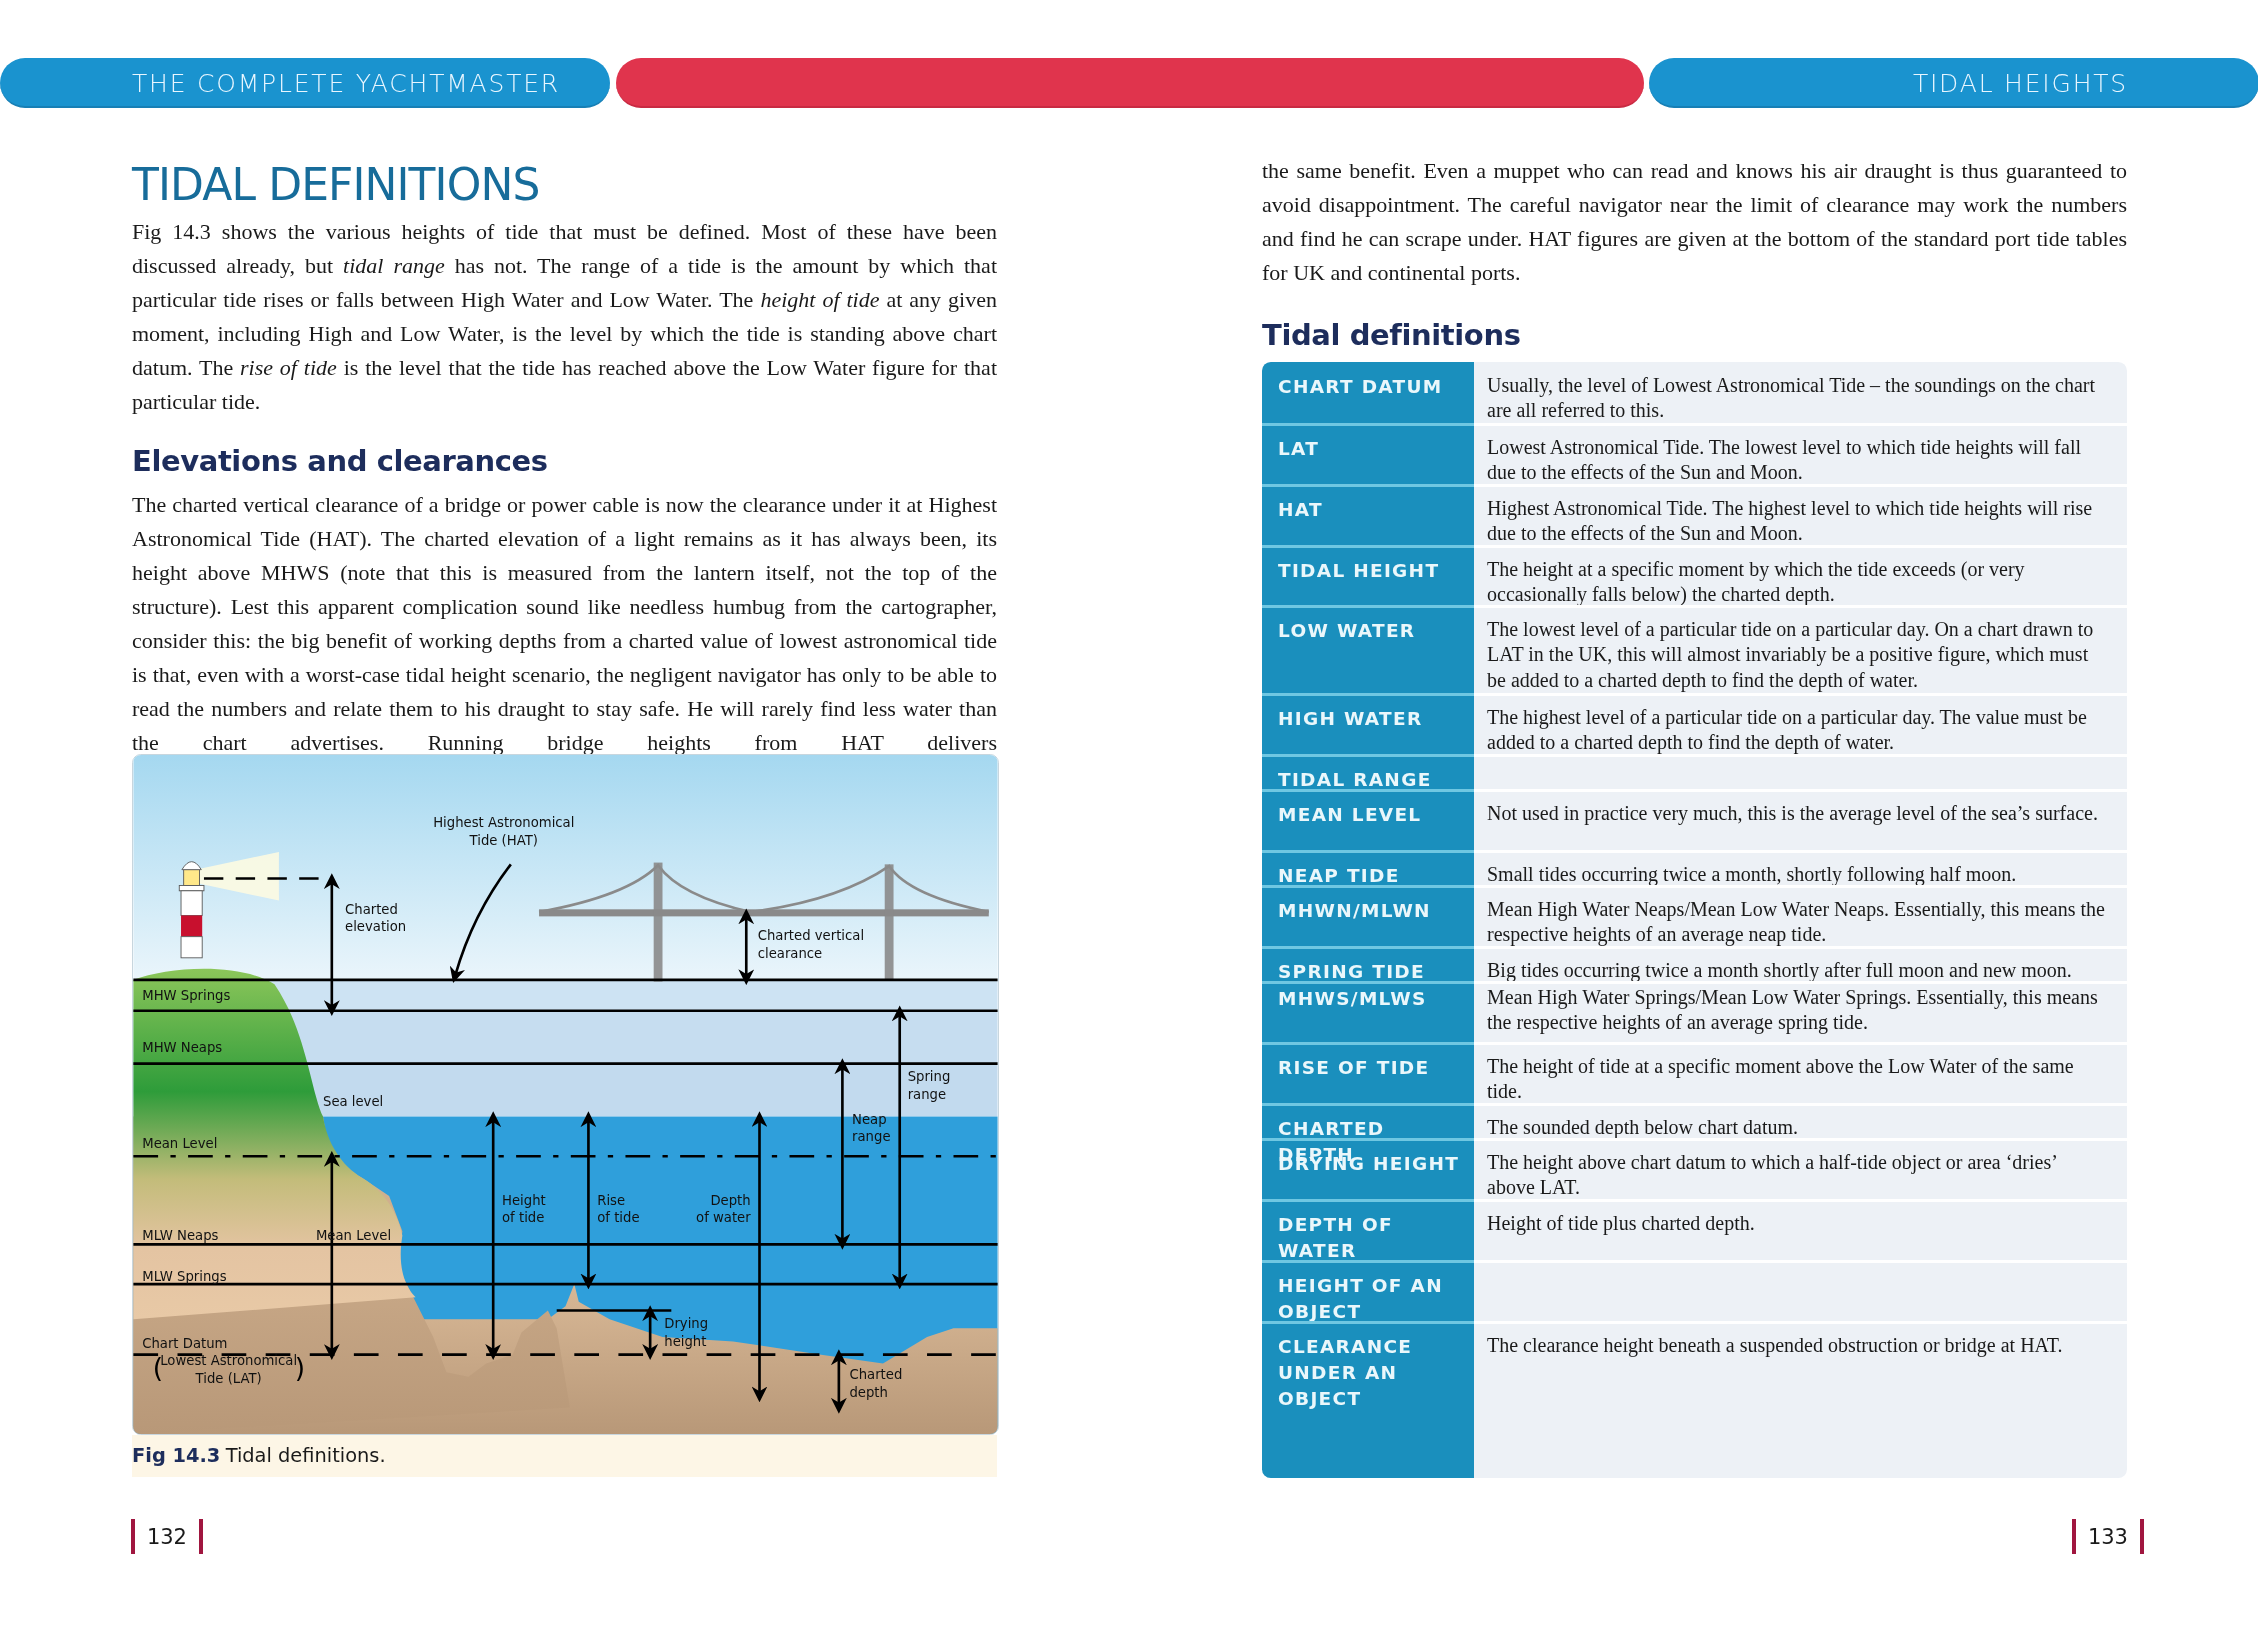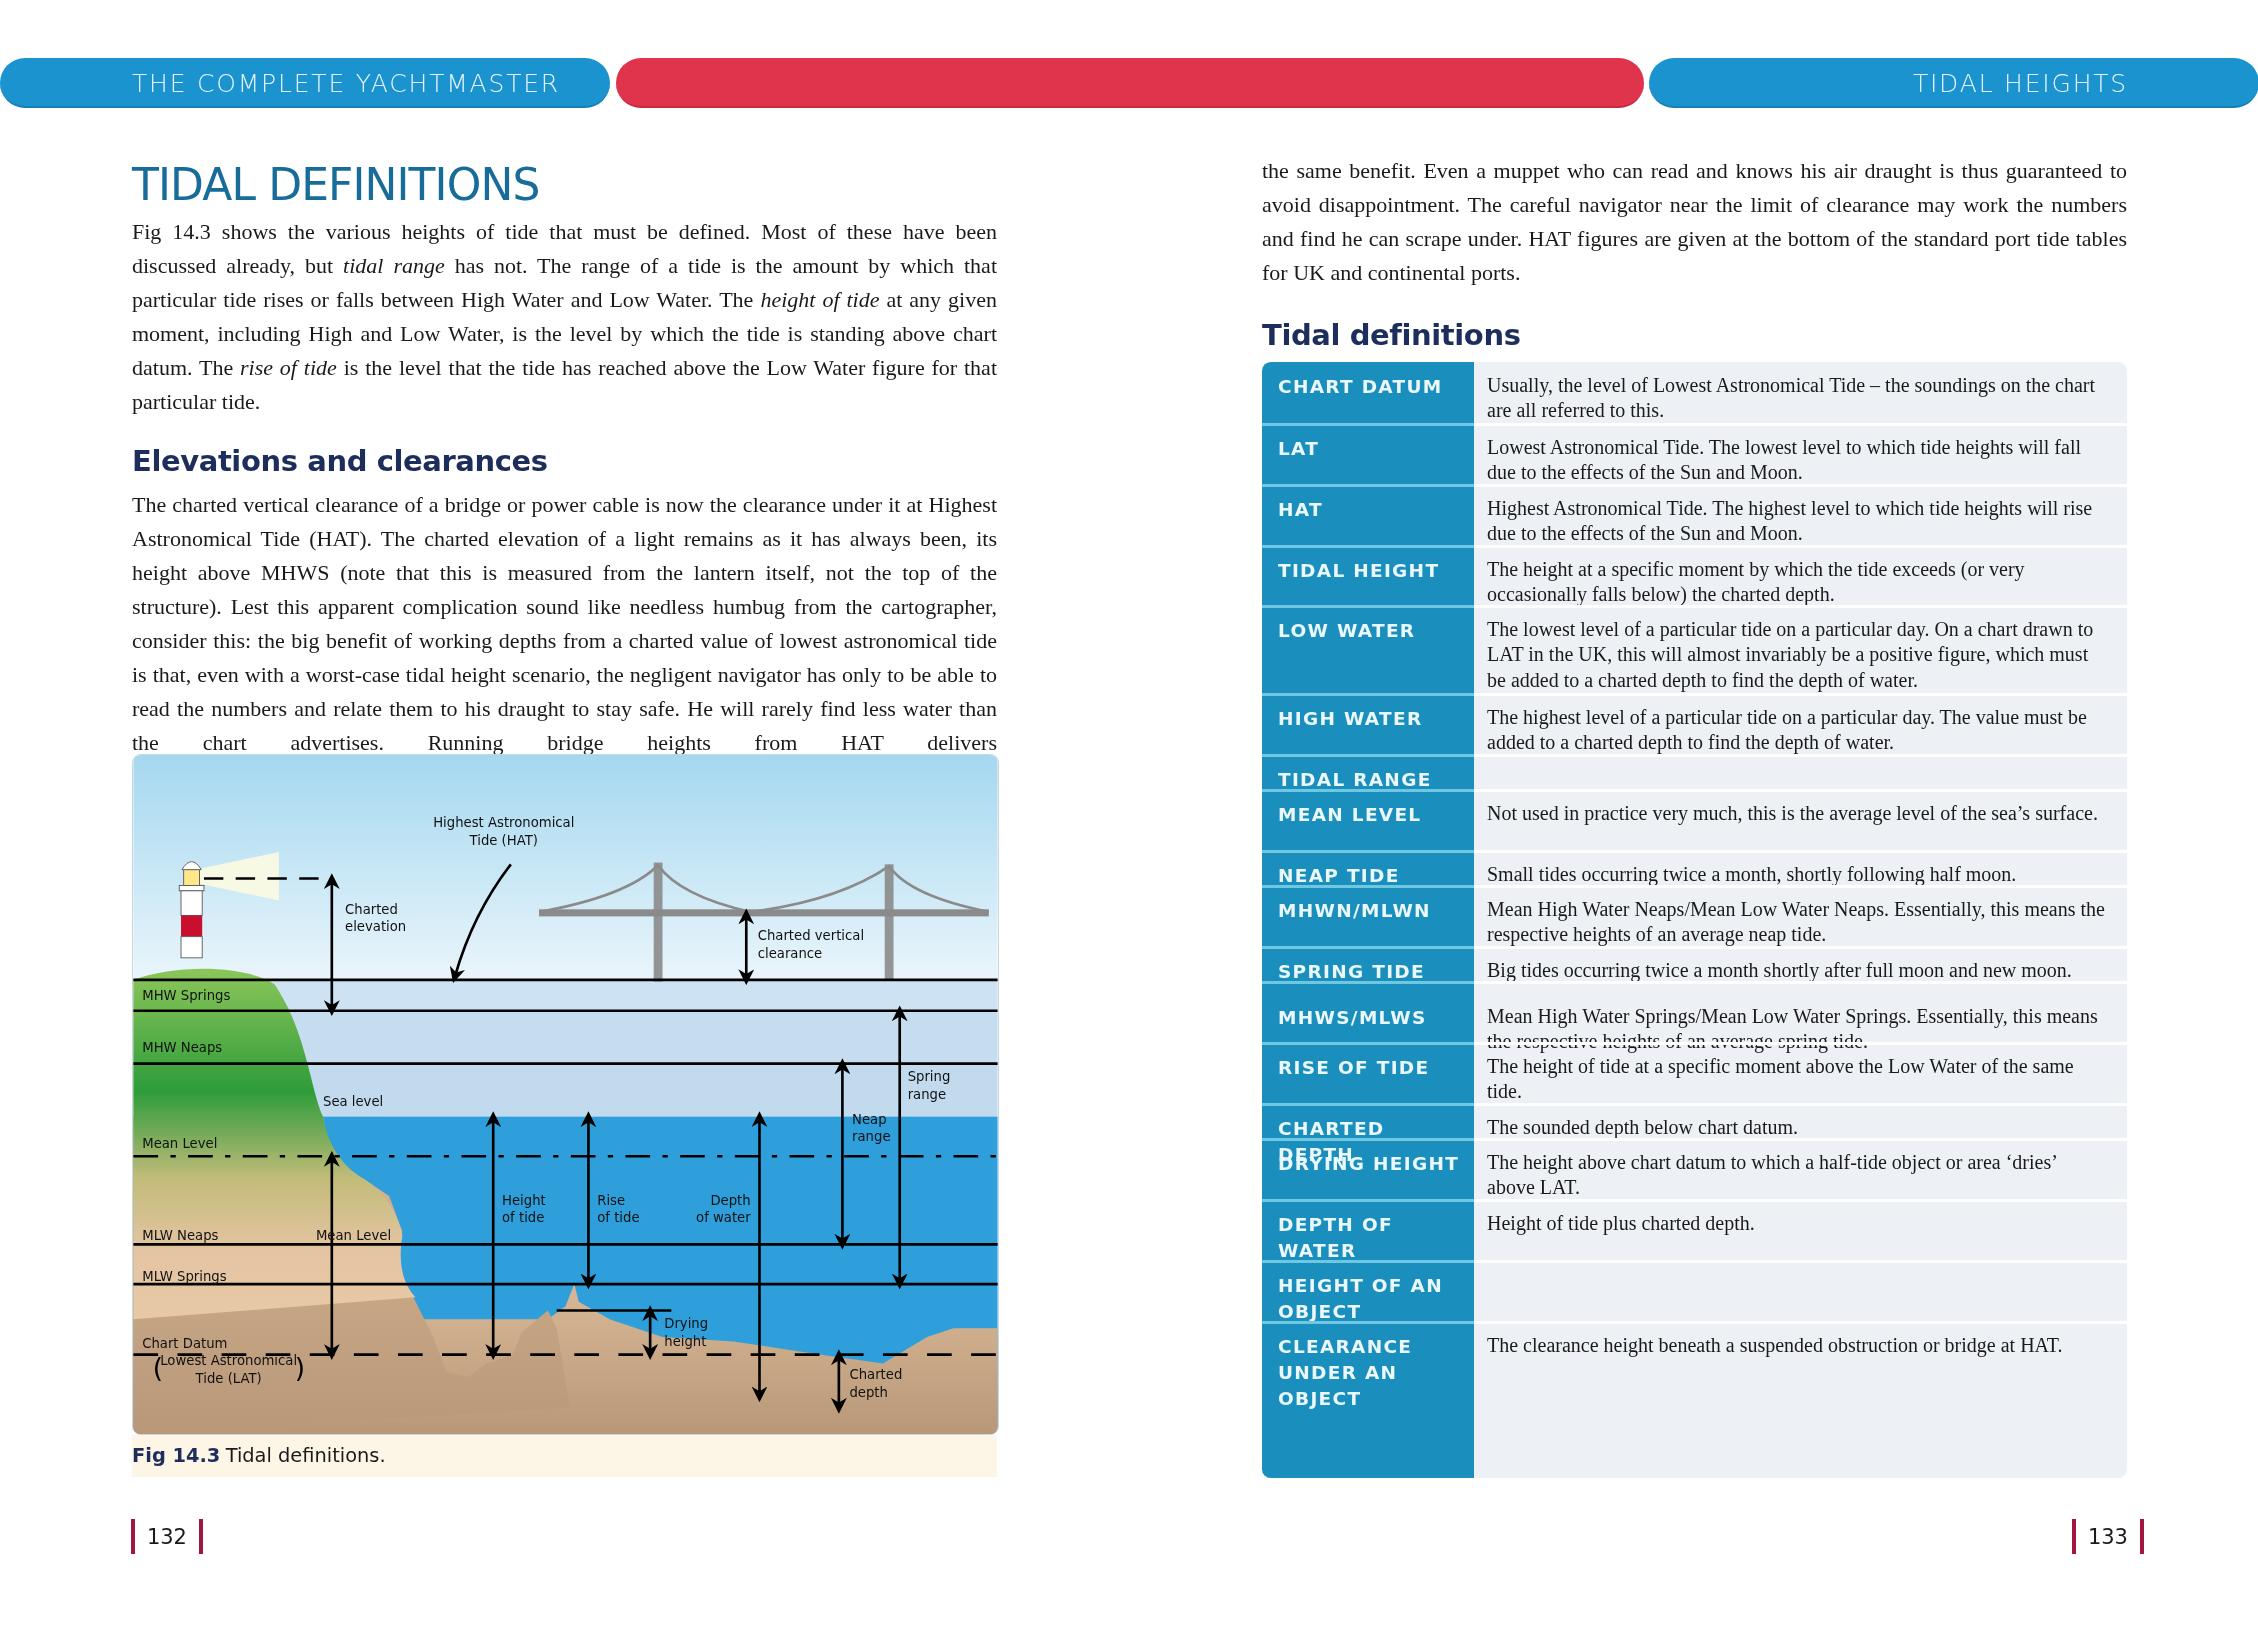--- a/index.html
+++ b/index.html
@@ -262,21 +262,21 @@
         <div class="b"></div>
       </div>
       <div class="row" style="top: 585px; height: 35px;">
         <div class="term">Spring Tide</div>
         <div class="def">Big tides occurring twice a month shortly after full moon and new moon.</div>
       </div>
       <div class="row-sep" style="top: 619px;">
         <div class="a"></div>
         <div class="b"></div>
       </div>
-      <div class="row" style="top: 631px; height: 61px;">
+      <div class="row" style="top: 612px; height: 61px;">
         <div class="term">MHWS/MLWS</div>
         <div class="def">Mean High Water Springs/Mean Low Water Springs. Essentially, this means the respective heights of an average spring tide.</div>
       </div>
       <div class="row-sep" style="top: 680px;">
         <div class="a"></div>
         <div class="b"></div>
       </div>
       <div class="row" style="top: 681px; height: 61px;">
         <div class="term">Rise of Tide</div>
         <div class="def">The height of tide at a specific moment above the Low Water of the same tide.</div>

